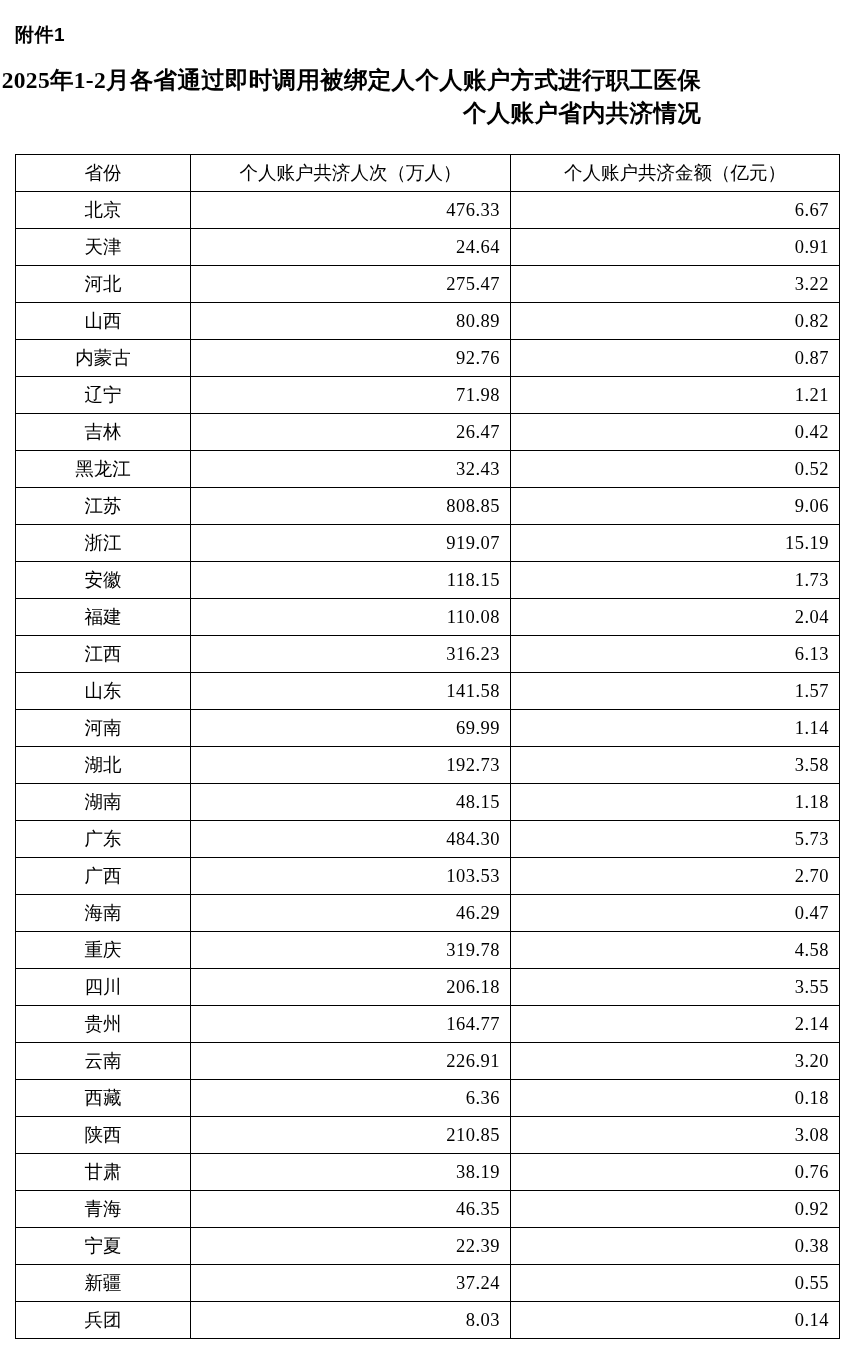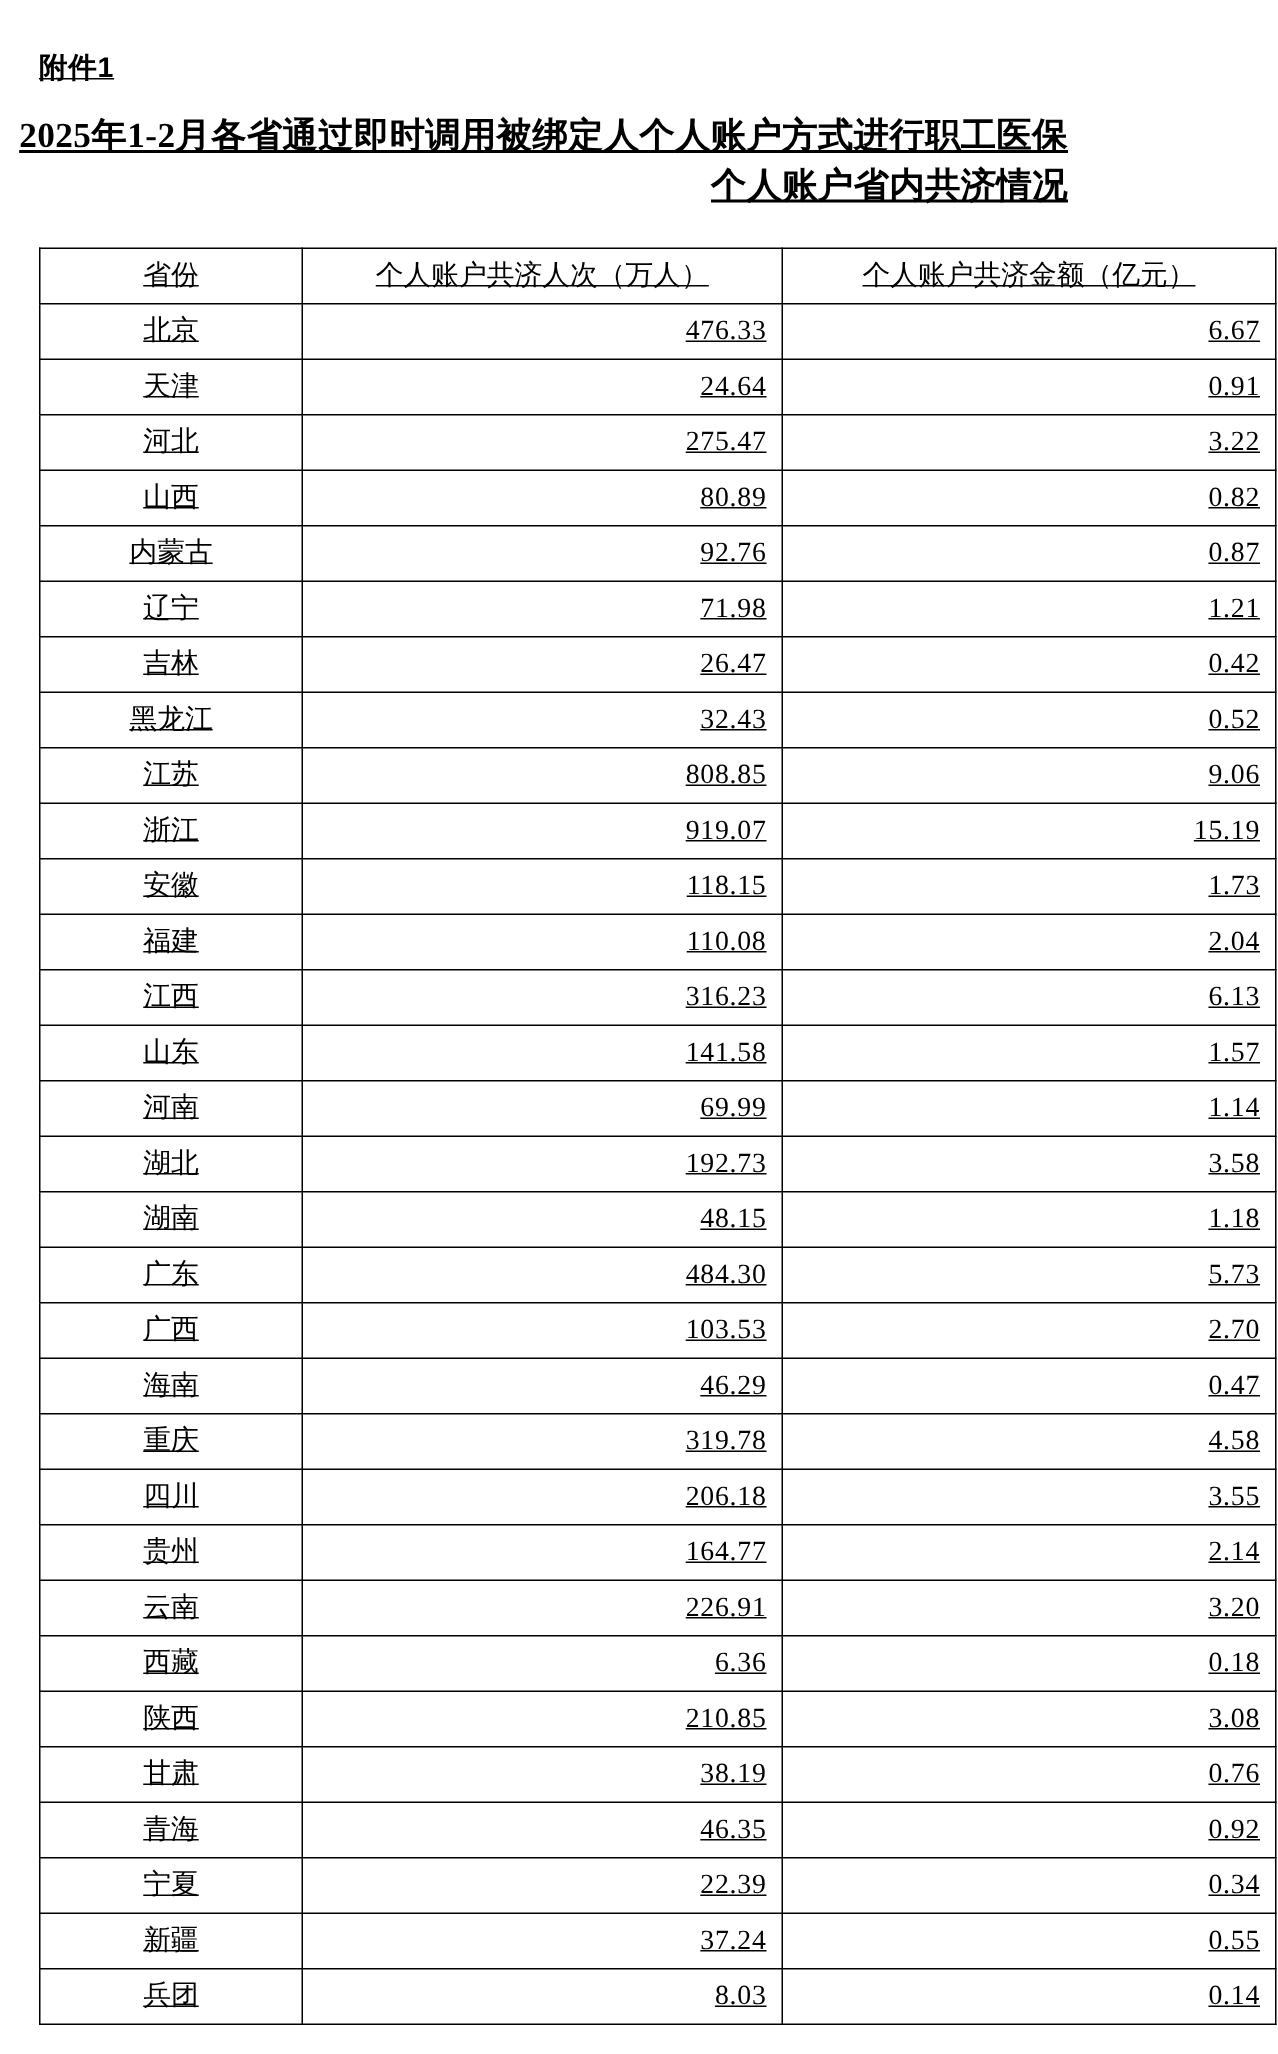--- a/index.html
+++ b/index.html
@@ -12,22 +12,21 @@
     height: 1369px;
     font-family: "Liberation Serif", "DejaVu Serif", serif;
     color: #000000;
     overflow: hidden;
   }
   .page {
     position: relative;
     width: 700px;
     height: 1369px;
     box-sizing: border-box;
-    padding: 12px;
-    text-decoration: underline;
+    padding: 1px;
   }
   .attachment-label {
     font-family: "Liberation Sans", "DejaVu Sans", sans-serif;
     font-weight: bold;
     font-size: 19px;
     line-height: 1;
     padding: 24px 0 0 14px;
     letter-spacing: 0.5px;
   }
   .doc-title {
@@ -236,21 +235,21 @@
             <td class="num">0.76</td>
           </tr>
           <tr>
             <td class="prov">青海</td>
             <td class="num">46.35</td>
             <td class="num">0.92</td>
           </tr>
           <tr>
             <td class="prov">宁夏</td>
             <td class="num">22.39</td>
-            <td class="num">0.34</td>
+            <td class="num">0.38</td>
           </tr>
           <tr>
             <td class="prov">新疆</td>
             <td class="num">37.24</td>
             <td class="num">0.55</td>
           </tr>
           <tr>
             <td class="prov">兵团</td>
             <td class="num">8.03</td>
             <td class="num">0.14</td>

